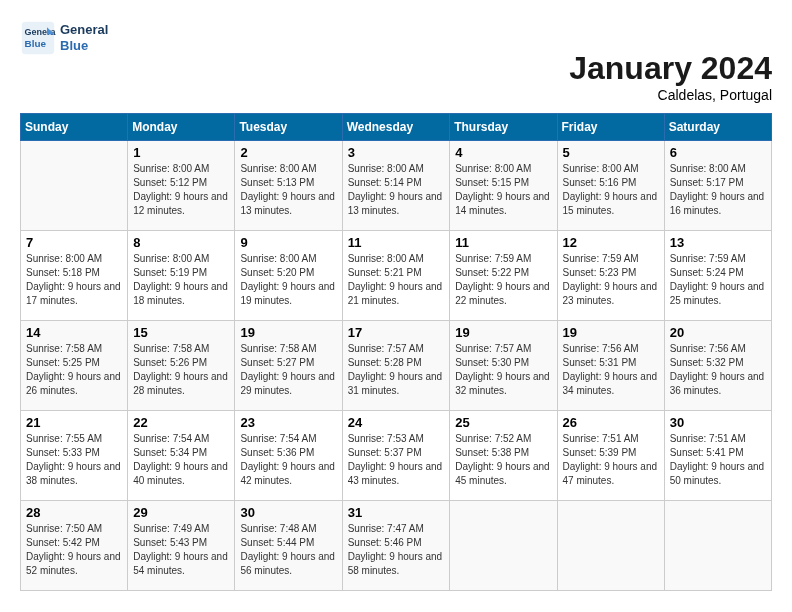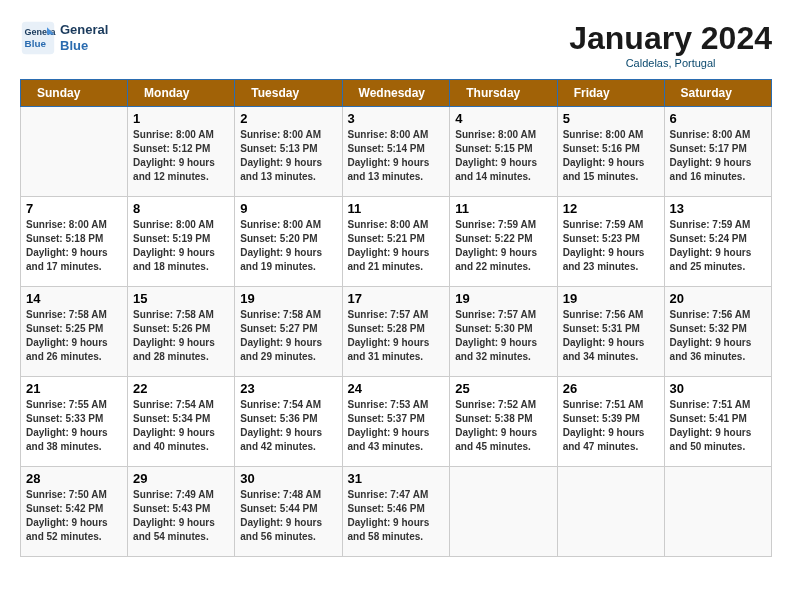--- a/index.html
+++ b/index.html
@@ -19,40 +19,41 @@
     .logo {
       display: flex;
       align-items: center;
       gap: 4px;
     }
     .logo-icon {
       width: 36px;
       height: 36px;
     }
     .title-block {
-      text-align: center;
+      text-align: right;
+      margin-top: 30px;
     }
     .calendar-title {
       font-size: 32px;
       font-weight: bold;
       color: #1a1a1a;
     }
     .calendar-subtitle {
-      font-size: 11px;
-      color: #0c4a6e;
+      font-size: 14px;
+      color: #000000;
     }
     table {
       width: 100%;
       border-collapse: collapse;
       font-size: 11px;
     }
     thead tr th {
-      background-color: #a16207;
+      background-color: #0369a1;
       color: #fff;
-      padding: 6px 16px;
+      padding: 6px 4px;
       text-align: left;
       font-size: 12px;
       font-weight: bold;
       border: 1px solid #2b6cb0;
     }
     tbody tr td {
       border: 1px solid #ccc;
       vertical-align: top;
       padding: 4px 5px;
       width: 108px;
@@ -68,21 +69,20 @@
     .day-number {
       font-weight: bold;
       font-size: 13px;
       display: block;
       margin-bottom: 2px;
     }
     .day-info {
       font-size: 10px;
       color: #333;
       line-height: 1.4;
-      font-weight: bold;
     }
   </style>
 </head>
 <body>
 
 <div class="header">
   <div class="logo">
     <svg class="logo-icon" viewBox="0 0 40 40">
       <rect x="2" y="2" width="36" height="36" rx="4" fill="#e8f0f8"></rect>
       <text x="5" y="17" font-size="10" font-weight="bold" fill="#1a3a5c">General</text>

